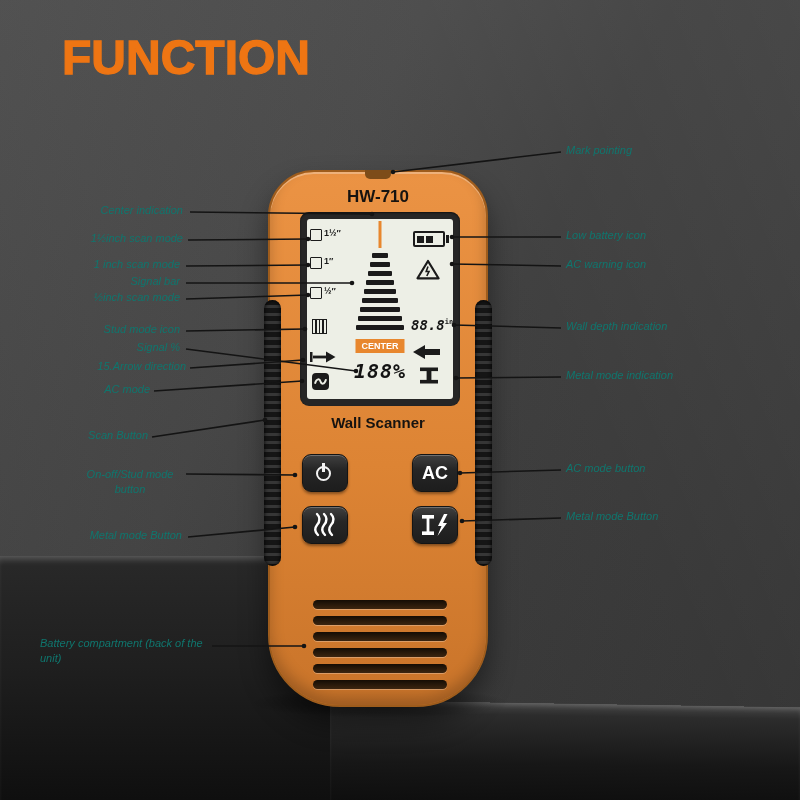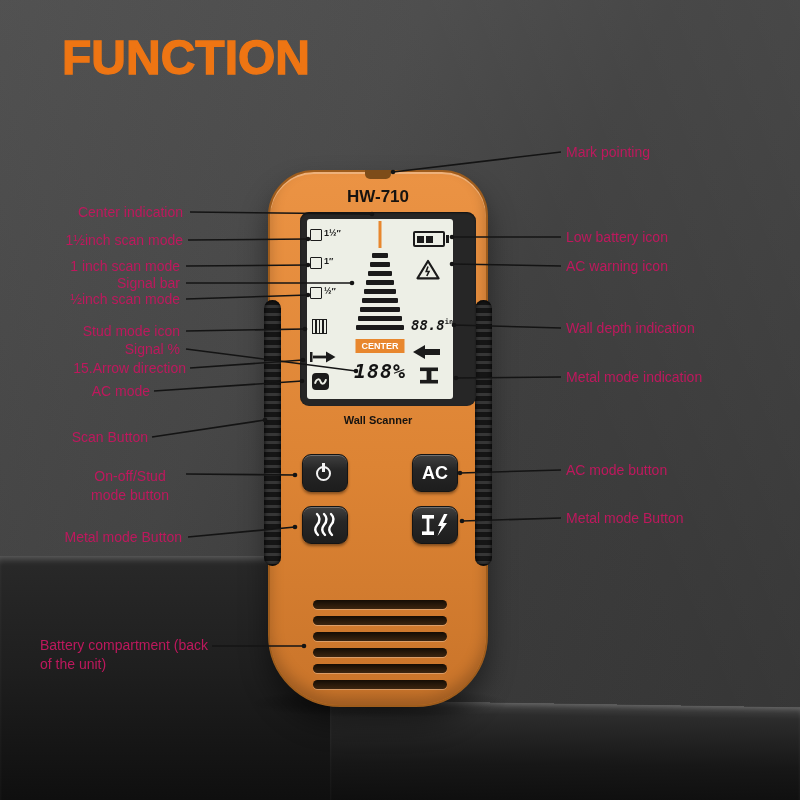--- a/index.html
+++ b/index.html
@@ -31,21 +31,21 @@
     border:2px solid #9e5c1c;border-radius:46px 46px 72px 72px;box-sizing:border-box;
     box-shadow:0 16px 28px rgba(0,0,0,.45),inset 0 2px 0 rgba(255,255,255,.3),inset 0 -8px 14px rgba(0,0,0,.22);}
   .notch{position:absolute;left:50%;transform:translateX(-50%);top:-2px;width:26px;height:9px;
     background:#7d4c19;border-radius:0 0 5px 5px;}
   .grip{position:absolute;top:128px;width:17px;height:266px;border-radius:9px;
     background:repeating-linear-gradient(180deg,#151515 0 5px,#363636 5px 8px);
     box-shadow:inset 0 0 4px #000;}
   .grip-l{left:-6px;} .grip-r{right:-6px;}
   .model{position:absolute;top:15px;width:100%;text-align:center;
     font-size:17px;font-weight:bold;color:#161310;}
-  .lcd{position:absolute;left:30px;top:40px;width:176px;height:194px;box-sizing:border-box;
+  .lcd{position:absolute;left:30px;top:40px;width:160px;height:194px;box-sizing:border-box;
     background:#262626;border-radius:9px;padding:7px;box-shadow:inset 0 1px 2px rgba(0,0,0,.6);}
   .lcd-in{position:relative;width:146px;height:180px;background:#edefe6;border-radius:3px;overflow:hidden;}
   
   .scanmode{position:absolute;left:3px;display:flex;gap:2px;align-items:flex-start;}
   .box{width:10px;height:10px;border:1.7px solid #1b1b1b;border-radius:1px;flex:none;}
   .sm-t{font-size:9px;font-weight:bold;color:#1b1b1b;line-height:1;}
   .stud{position:absolute;left:5px;width:13px;height:13px;border:1.7px solid #1b1b1b;
     background:repeating-linear-gradient(90deg,transparent 0 2.2px,#1b1b1b 2.2px 3.6px);}
   .arrow-r{position:absolute;left:3px;}
   .acm{position:absolute;left:5px;width:17px;height:17px;border-radius:4px;background:#1b1b1b;
@@ -64,38 +64,38 @@
   .batt::after{content:"";position:absolute;right:-6px;top:2px;width:3px;height:8px;background:#1b1b1b;}
   .batt span{width:7px;height:7px;background:#1b1b1b;display:block;}
   .warn{position:absolute;left:109px;}
   .depth{position:absolute;left:104px;font-family:"DejaVu Sans Mono",monospace;
     font-weight:bold;font-style:italic;font-size:14px;color:#151515;white-space:nowrap;}
   .depth sup{font-size:7px;font-style:normal;}
   .arrow-l{position:absolute;left:106px;}
   .ibeam{position:absolute;left:112px;}
   
   .wallscanner{position:absolute;top:242px;width:100%;text-align:center;
-    font-size:11px;font-weight:bold;color:#161310;}
+    font-size:15px;font-weight:bold;color:#161310;}
   .btn{position:absolute;width:46px;height:38px;border-radius:9px;border:1px solid #141414;
     background:linear-gradient(180deg,#404040 0,#262626 40%,#1d1d1d 100%);box-sizing:border-box;
     box-shadow:0 2px 3px rgba(0,0,0,.4),inset 0 1px 0 rgba(255,255,255,.25);
     display:flex;align-items:center;justify-content:center;}
   .btn-power{left:32px;top:282px;} .btn-ac{left:142px;top:282px;}
   .btn-wave{left:32px;top:334px;} .btn-metal{left:142px;top:334px;}
   .btn-ac span{color:#fff;font-size:18px;font-weight:bold;}
   .pwr{position:relative;width:18px;height:18px;}
   .pwr-ring{position:absolute;left:0;top:2px;width:15px;height:15px;border:2.5px solid #f4f4f4;border-radius:50%;box-sizing:border-box;}
   .pwr-bar{position:absolute;left:6.2px;top:-1px;width:2.6px;height:9px;background:#f4f4f4;}
   .grille{position:absolute;left:43px;top:428px;width:134px;height:89px;}
   .slot{position:absolute;left:0;width:134px;height:9px;border-radius:5px;
     background:linear-gradient(180deg,#140c04,#3b2510);box-shadow:0 1px 0 rgba(255,255,255,.28);}
   
   svg.lines{position:absolute;left:0;top:0;z-index:3;pointer-events:none;}
   
-  .lbl{position:absolute;z-index:4;font-size:14px;color:#be185d;white-space:nowrap;line-height:1.35;}
+  .lbl{position:absolute;z-index:4;font-size:11px;color:#0f766e;white-space:nowrap;line-height:1.35;font-style:italic;}
   .lbl-r{text-align:right;}
   .lbl-wrap{white-space:normal;margin-top:12px;}
 </style>
 </head>
 <body>
 
 <div class="sheen"></div>
 <div class="step-left"></div>
 <div class="step-right"></div>
 <div class="device-shadow"></div>

